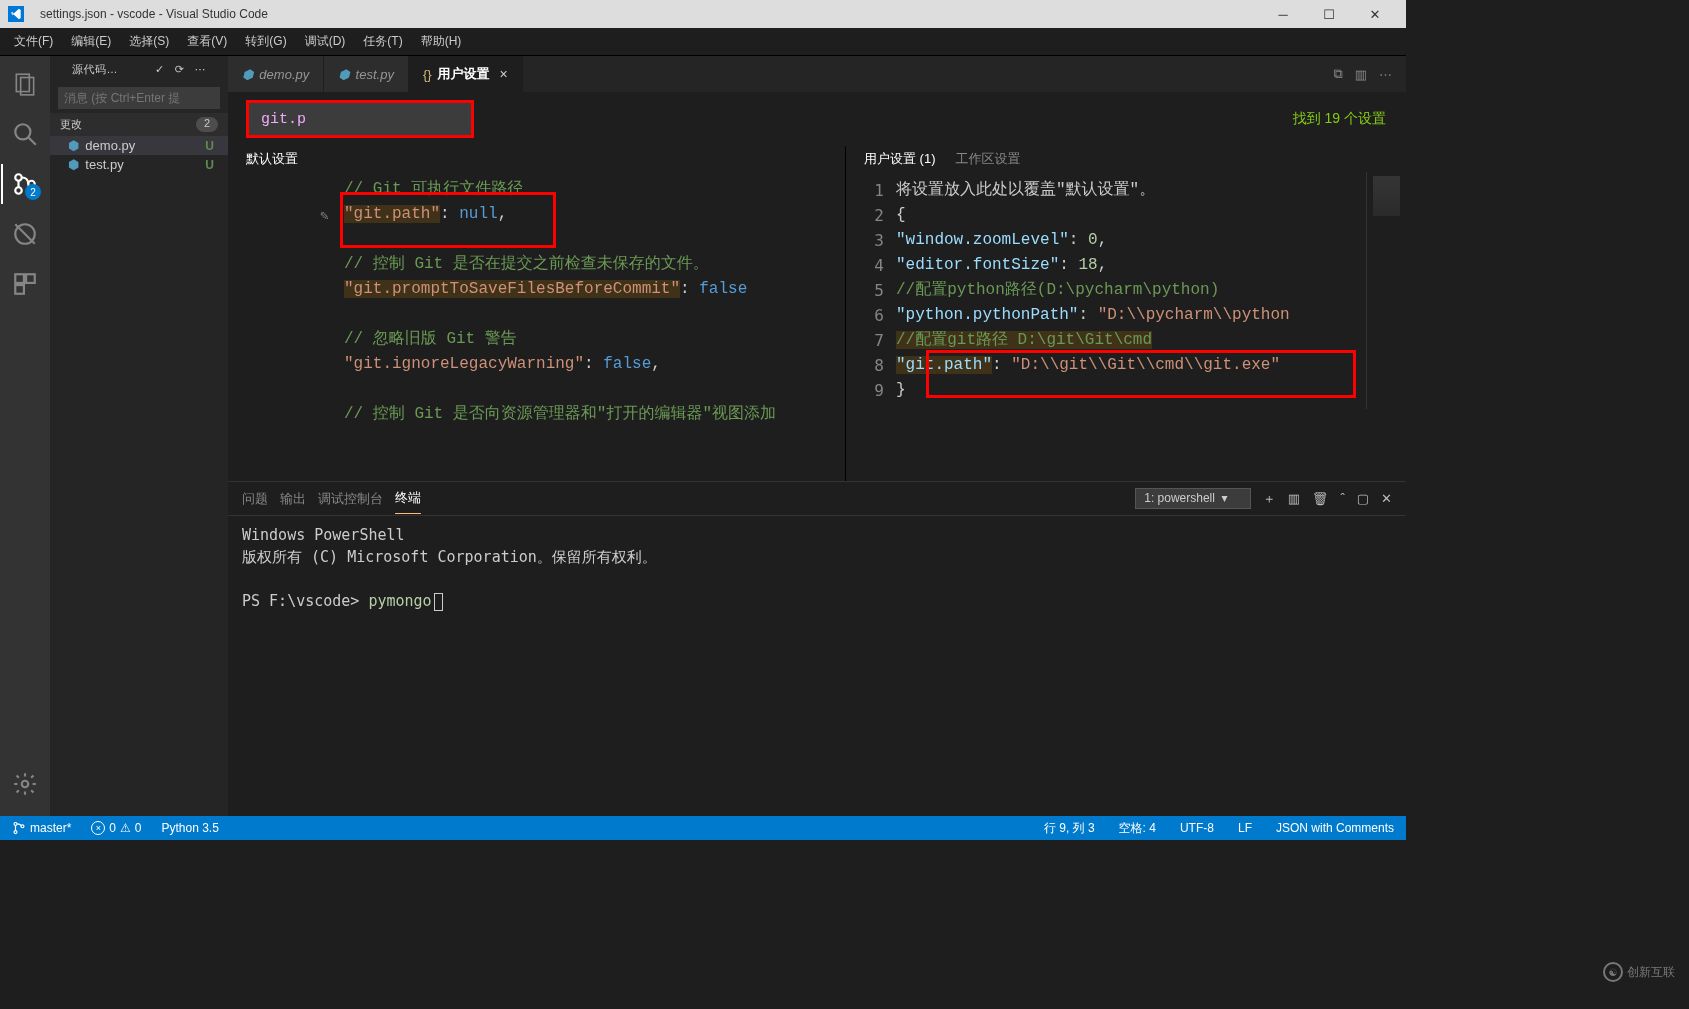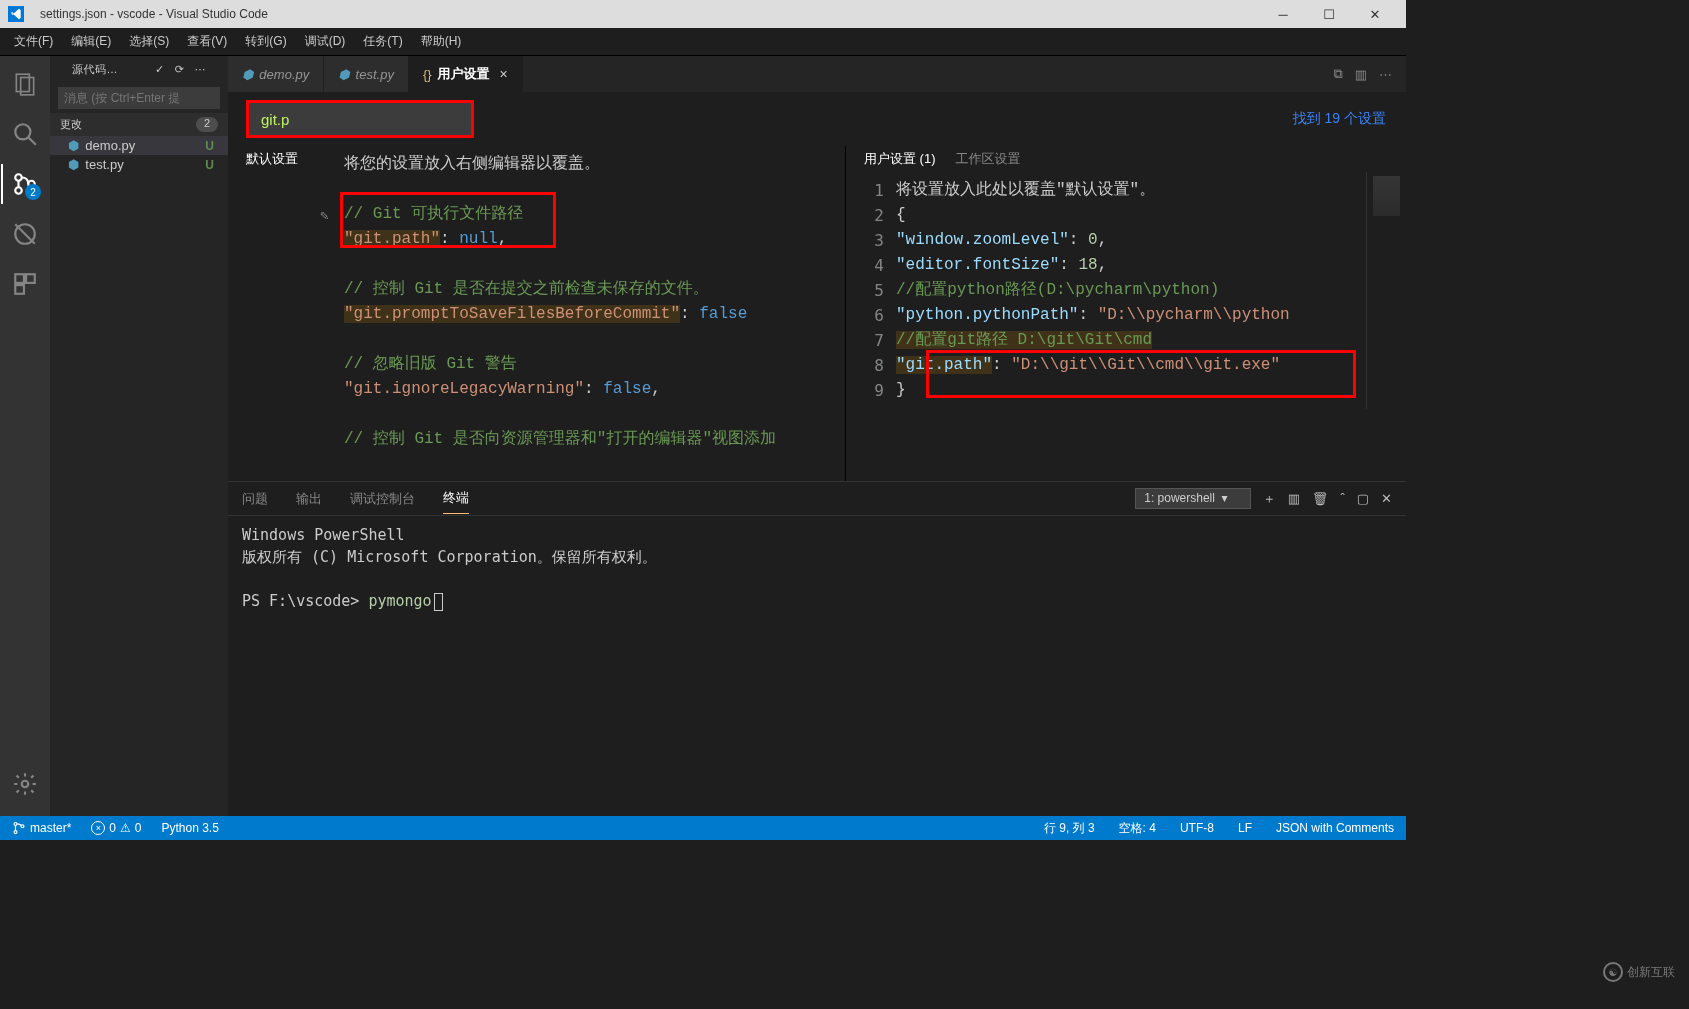--- a/index.html
+++ b/index.html
@@ -136,25 +136,25 @@
     .search-row { display:flex; align-items:center; padding: 8px 10px 8px 18px; gap:10px;}
     .search-input-wrap {
       border: 3px solid #ff0000;
       display:flex; align-items:center;
       background:#3c3c3c;
       height:38px;
       width: 228px;
       padding: 0 12px;
     }
     .search-input {
-      background:transparent; border:none; color:#bef264; font-size:15px; width:100%;
-      font-family:Liberation Sans, sans-serif; outline:none;
+      background:transparent; border:none; color:#f0abfc; font-size:15px; width:100%;
+      font-family:Liberation Mono, monospace; outline:none;
     }
     .search-spacer { flex:1; }
-    .search-count { color:#3b82f6; font-size:14px; padding-right:10px;text-align:right;}
+    .search-count { color:#84cc16; font-size:14px; padding-right:10px;text-align:right;}
     
     .split-editors { flex:1; display:flex; min-height:0; }
     .editor-left { flex:1; display:flex; flex-direction:row; min-width:0; border-right:1px solid #000;}
     .editor-right { width:560px; display:flex; flex-direction:column; min-width:0;}
     .editor-sub-header {
       display:flex; gap:20px; padding: 4px 18px;
       color:#888; font-size:13px;
     }
     .sub-hdr-item.active { color:#fff; }
     .editor-content {
@@ -196,21 +196,21 @@
     
     .panel {
       height: 335px;
       background:#1e1e1e;
       border-top:1px solid #333;
       display:flex; flex-direction:column;
     }
     .panel-tabs {
       display:flex; align-items:center;
       padding:0 14px; height:34px;
-      gap:28px;
+      gap:12px;
       border-bottom:1px solid #333;
     }
     .panel-tab { color:#888; font-size:13px; padding:6px 0;}
     .panel-tab.active { color:#fff; border-bottom:1px solid #fdba74;}
     .panel-right { margin-left:auto; display:flex; align-items:center; gap:12px; color:#bbb;}
     .term-select {
       background:#3c3c3c; color:#ccc; border:1px solid #555;
       padding:2px 22px 3px 8px; font-size:12px; position:relative;
     }
     .panel-content {
@@ -385,21 +385,20 @@
       </div>
 
       <div class="split-editors">
 
         <div class="editor-left">
           <div class="editor-sub-header">
             <span class="sub-hdr-item active">默认设置</span>
           </div>
           <div class="editor-content" style="position:relative;">
             <span class="gutter-icon">✎</span>
-            <div>将您的设置放入右侧编辑器以覆盖。</div>
             <div style="height:25px"></div>
             <div><span class="cmt">// Git 可执行文件路径</span></div>
             <div>
               <span class="str hl">"git.path"</span><span>: </span><span class="null">null</span><span>,</span>
             </div>
             <div style="height:25px"></div>
             <div><span class="cmt">// 控制 Git 是否在提交之前检查未保存的文件。</span></div>
             <div>
               <span class="str hl">"git.promptToSaveFilesBeforeCommit"</span><span>: </span><span class="bool">false</span>
             </div>

